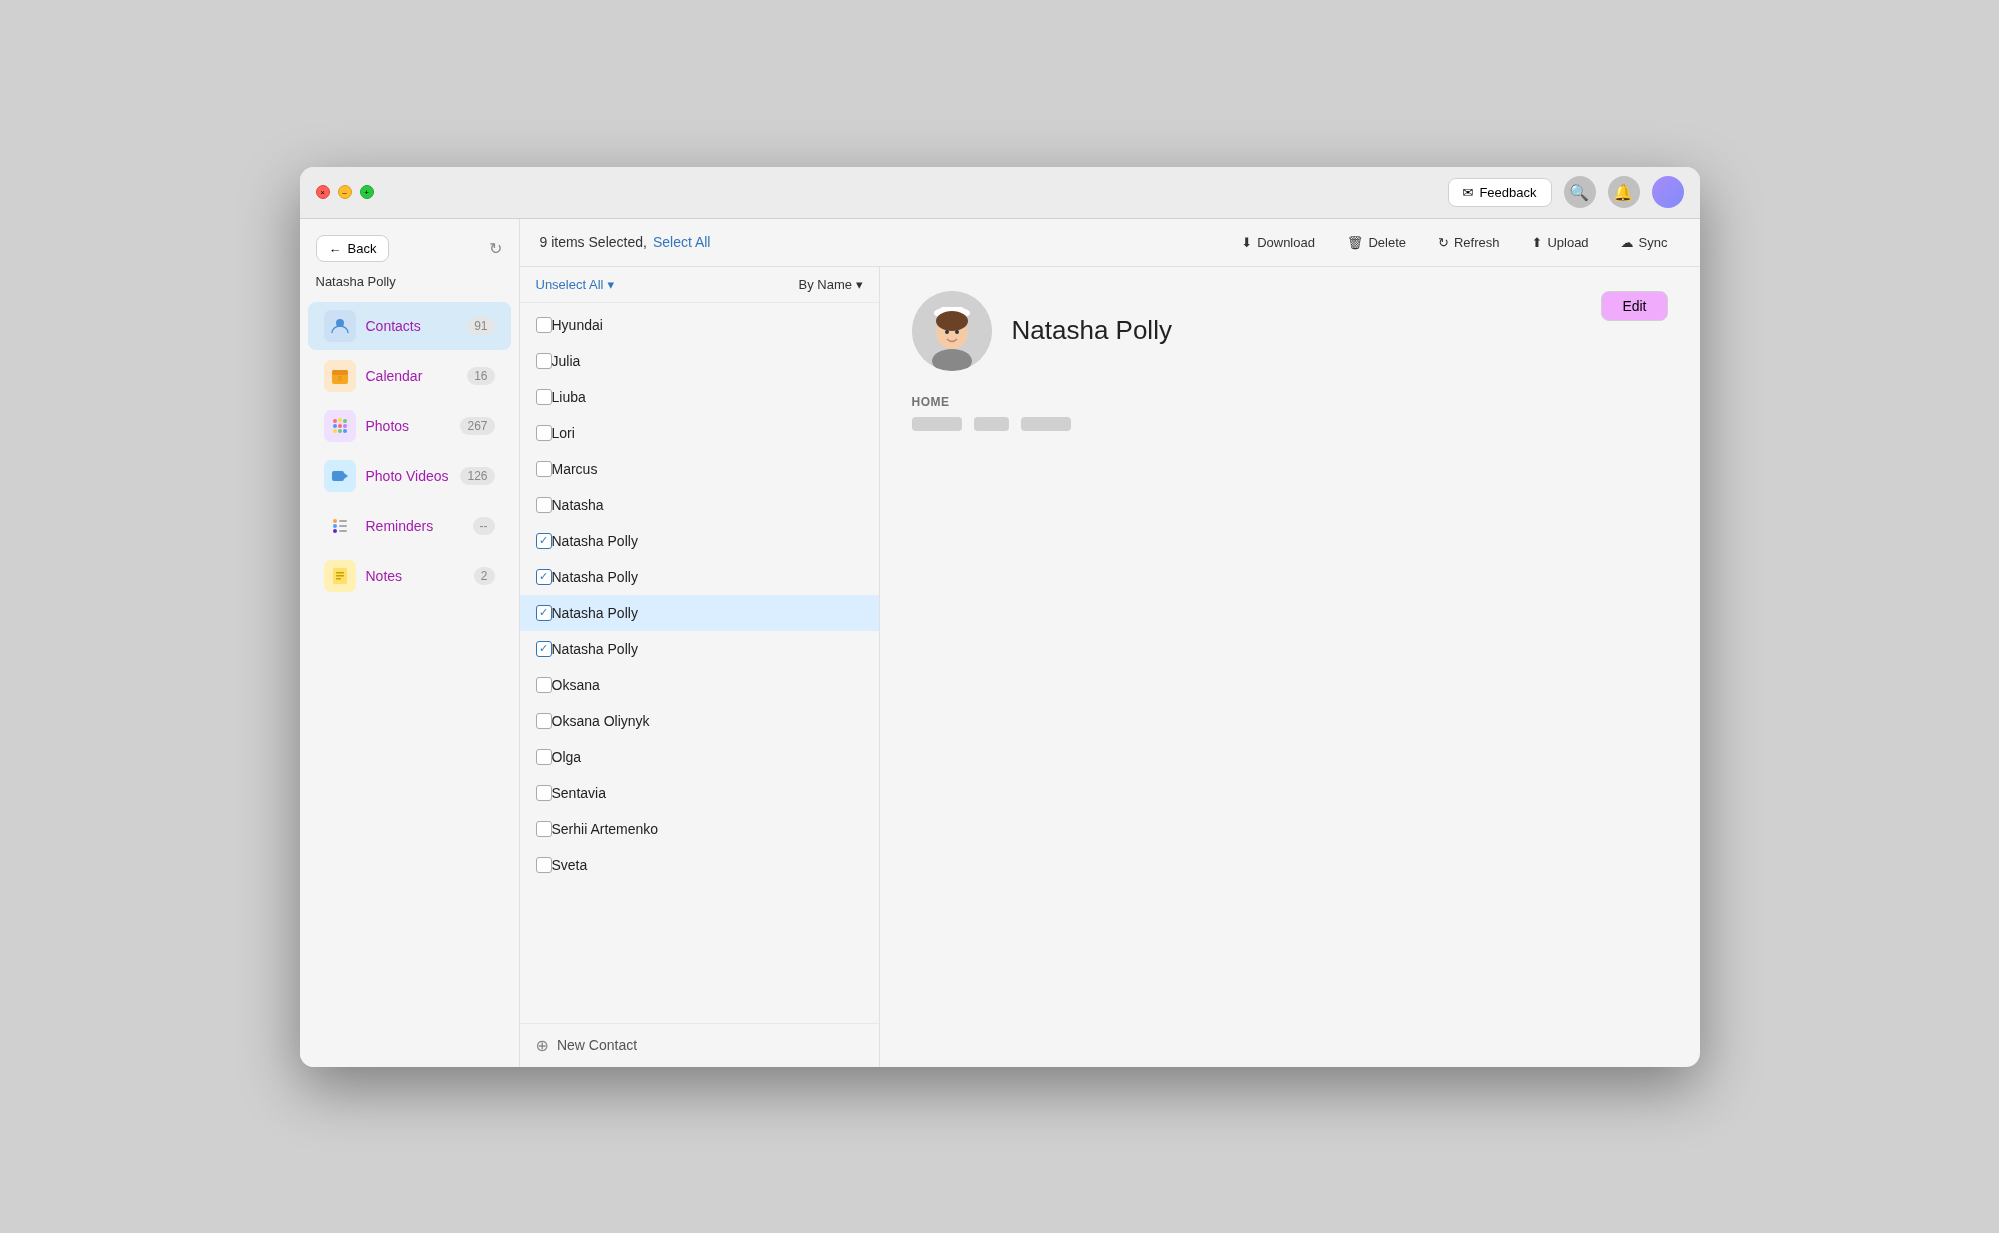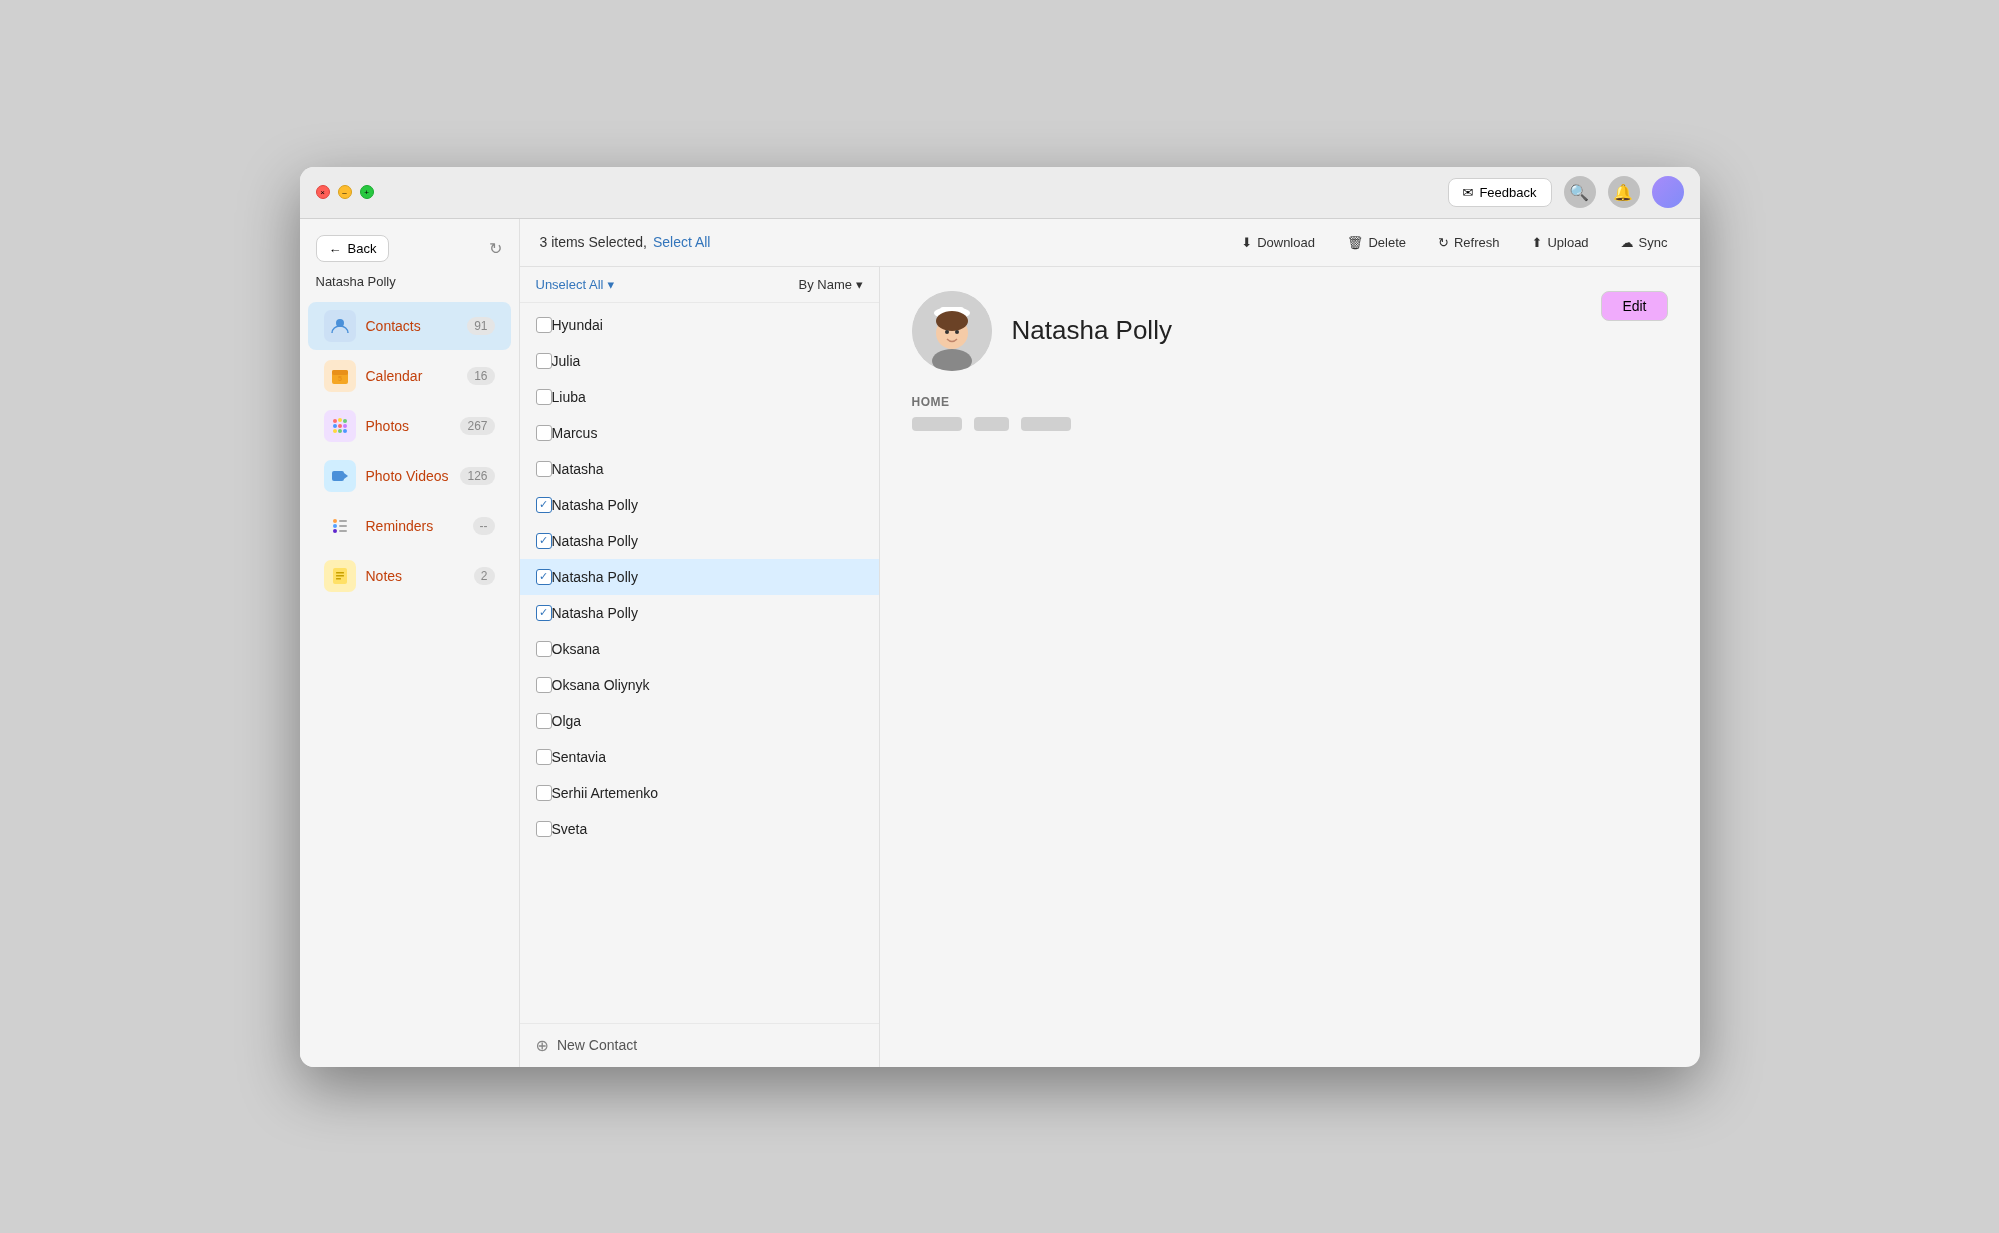--- a/index.html
+++ b/index.html
@@ -146,21 +146,21 @@
       height: 32px;
       border-radius: 7px;
       display: flex;
       align-items: center;
       justify-content: center;
       font-size: 16px;
       flex-shrink: 0;
     }
     .sidebar-item-label {
       font-size: 14px;
-      color: #c2410c;
+      color: #a21caf;
       flex: 1;
     }
     .sidebar-item-count {
       font-size: 12px;
       color: #888;
       background: #e5e5e5;
       padding: 2px 7px;
       border-radius: 10px;
     }
     
@@ -492,21 +492,21 @@
         </div>
         <span class="sidebar-item-label">Notes</span>
         <span class="sidebar-item-count">2</span>
       </div>
     </div>
 
     <div class="content-area">
 
       <div class="toolbar">
         <div class="toolbar-left">
-          <span>3 items Selected,</span>
+          <span>9 items Selected,</span>
           <a href="#">Select All</a>
         </div>
         <div class="toolbar-right">
           <button class="toolbar-btn">
             <span>⬇</span>
             <span>Download</span>
           </button>
           <button class="toolbar-btn">
             <span>🗑</span>
             <span>Delete</span>
@@ -548,20 +548,24 @@
               <div class="contact-row">
                 <div class="contact-checkbox"></div>
                 <span class="contact-name">Julia</span>
               </div>
               <div class="contact-row">
                 <div class="contact-checkbox"></div>
                 <span class="contact-name">Liuba</span>
               </div>
               <div class="contact-row">
                 <div class="contact-checkbox"></div>
+                <span class="contact-name">Lori</span>
+              </div>
+              <div class="contact-row">
+                <div class="contact-checkbox"></div>
                 <span class="contact-name">Marcus</span>
               </div>
               <div class="contact-row">
                 <div class="contact-checkbox"></div>
                 <span class="contact-name">Natasha</span>
               </div>
               <div class="contact-row">
                 <div class="contact-checkbox checked">✓</div>
                 <span class="contact-name">Natasha Polly</span>
               </div>

